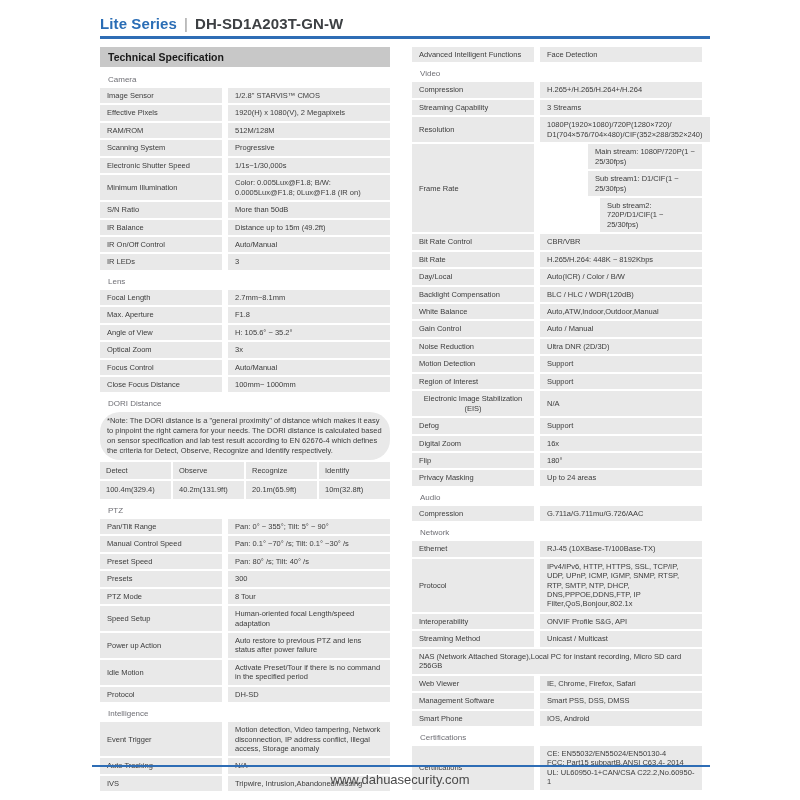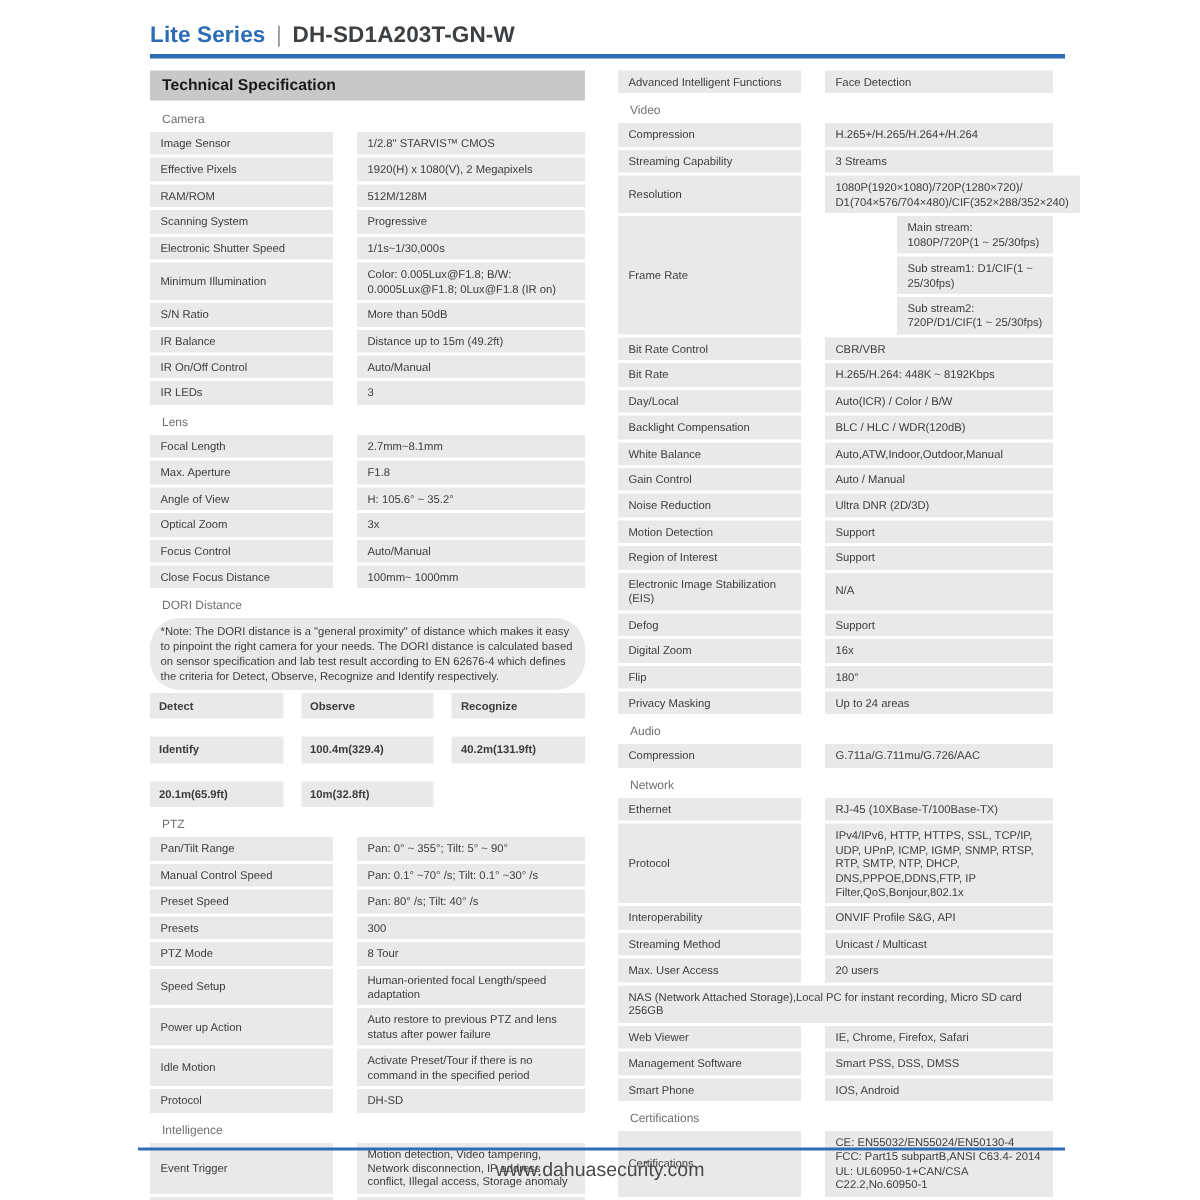--- a/index.html
+++ b/index.html
@@ -14,28 +14,28 @@
   
   .col{position:absolute;top:47px;width:290px;}
   .col-left{left:100px;}
   .col-right{left:412px;}
   .spec-header-bar{background:#c8c8c8;color:#1a1a1a;font-weight:700;font-size:10.5px;
                    padding:4px 8px 4px 8px;margin-bottom:3px;}
   .section-title{color:#6f6f75;font-size:8px;padding:5px 8px 4px 8px;}
   .spec-row{display:flex;align-items:stretch;margin-bottom:2px;}
   .cell{background:#e9e9e9;color:#3c3c3c;font-size:7.5px;line-height:1.26;padding:3px 7px;
         display:flex;align-items:center;}
-  .label-cell{width:108px;flex:0 0 auto;margin-right:16px;}
+  .label-cell{width:108px;flex:0 0 auto;margin-right:6px;text-align:center;}
   .value-cell{flex:1 1 auto;white-space:pre-line;}
   .value-stack{flex:1 1 auto;display:flex;flex-direction:column;padding-left:48px;}
   .value-stack .cell{margin-bottom:2px;}
-  .value-stack .cell:last-child{margin-bottom:0;}
+  .value-stack .cell:last-child{margin-bottom:0;margin-left:12px;}
   .note-box{background:#e9e9e9;color:#3c3c3c;font-size:7.5px;line-height:1.32;
             padding:4px 7px;margin-bottom:2px;border-radius:20px;}
-  .dori-grid{display:grid;grid-template-columns:repeat(3,1fr);gap:12px;margin-bottom:2px;font-weight:bold;}
+  .dori-grid{display:grid;grid-template-columns:repeat(4,1fr);gap:2px;margin-bottom:2px;}
   .dori-grid .cell{padding:4px 6px;}
   
   .footer-rule{position:absolute;left:92px;top:765px;width:618px;height:2px;background:#2e6db5;}
   .footer-url{position:absolute;left:0;top:772px;width:800px;text-align:center;
               font-size:13px;color:#4a4a4a;}
 </style>
 </head>
 <body>
 
 <div class="page">
@@ -279,24 +279,20 @@
         </div>
         <div class="spec-row">
           <div class="cell label-cell">Interoperability</div>
           <div class="cell value-cell">ONVIF Profile S&amp;G, API</div>
         </div>
         <div class="spec-row">
           <div class="cell label-cell">Streaming Method</div>
           <div class="cell value-cell">Unicast / Multicast</div>
         </div>
         <div class="spec-row">
-          <div class="cell label-cell">Max. User Access</div>
-          <div class="cell value-cell">20 users</div>
-        </div>
-        <div class="spec-row">
           <div class="cell value-cell">NAS (Network Attached Storage),Local PC for instant recording, Micro SD card 256GB</div>
         </div>
         <div class="spec-row">
           <div class="cell label-cell">Web Viewer</div>
           <div class="cell value-cell">IE, Chrome, Firefox, Safari</div>
         </div>
         <div class="spec-row">
           <div class="cell label-cell">Management Software</div>
           <div class="cell value-cell">Smart PSS, DSS, DMSS</div>
         </div>

